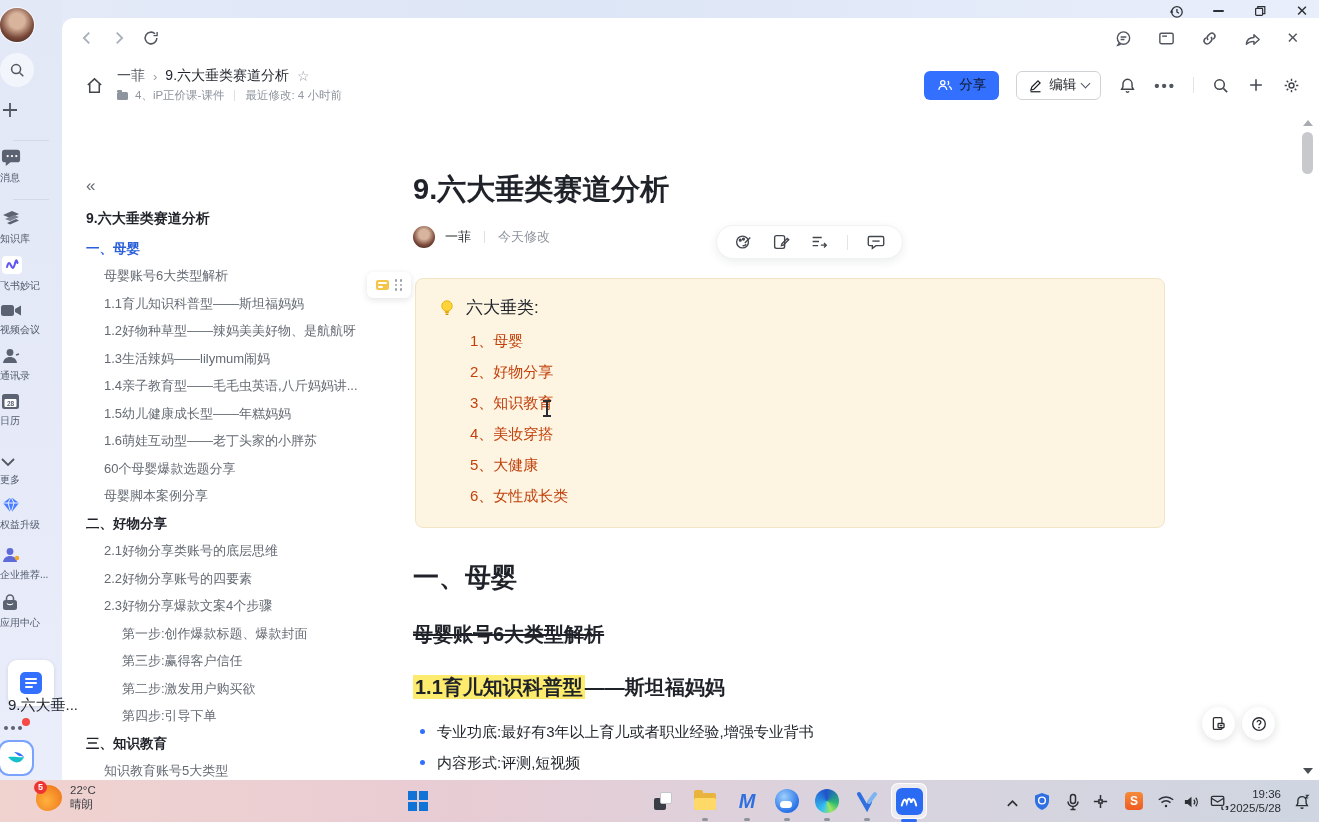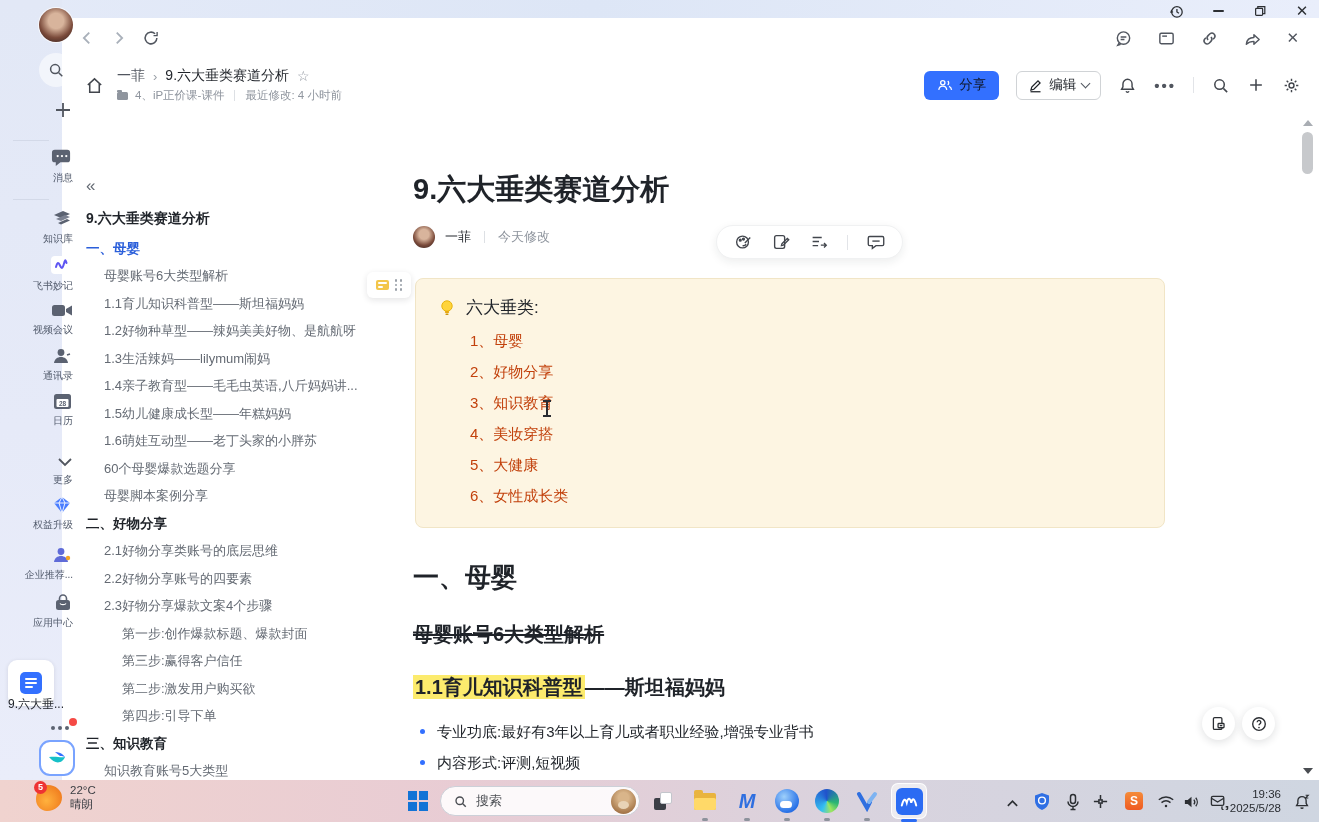--- a/index.html
+++ b/index.html
@@ -7,27 +7,27 @@
 body{font-family:"Liberation Sans","DejaVu Sans",sans-serif;background:#e6ebf7;position:relative;color:#1f2329}
 .ic{display:inline-block;vertical-align:middle;line-height:0}
 
 .os-top{position:absolute;left:0;top:0;width:100%;height:18px;background:linear-gradient(90deg,#e4eaf8,#dde6f6 45%,#e9eefb)}
 .win-controls{position:absolute;top:1px;right:6px;display:flex;align-items:center;gap:20px;z-index:60;color:#2c2f33;height:20px}
 .win-controls .btn{cursor:pointer;display:flex;align-items:center;justify-content:center;width:22px;height:20px}
 .minbar{width:11px;height:2px;background:#2c2f33;border-radius:1px}
 .xchar{font-size:15px;color:#2c2f33}
 
 .rail{position:absolute;left:0;top:0;width:62px;height:780px;background:linear-gradient(180deg,#e2e8f6,#e6eaf8 55%,#eaedfa);z-index:5}
-.rail-item{position:absolute;left:7px;width:66px;text-align:right;cursor:pointer}
+.rail-item{position:absolute;left:0;width:66px;text-align:left;cursor:pointer}
 .rail-label{display:block;font-size:10px;color:#515a6b;margin-top:3px;white-space:nowrap}
 .rail-div{position:absolute;left:13px;width:36px;height:1px;background:#d3d9e8}
 .avatar{width:34px;height:34px;border-radius:50%;background:radial-gradient(circle at 50% 38%,#d8b49c 28%,#7a4a3a 62%,#3a2420 92%);display:inline-block;box-shadow:0 0 0 1px rgba(255,255,255,.7)}
 .circle-btn{width:34px;height:34px;border-radius:50%;background:rgba(255,255,255,.55);display:inline-flex;align-items:center;justify-content:center}
 .doc-card{position:absolute;left:8px;top:660px;width:46px;height:46px;background:#fff;border-radius:9px;box-shadow:0 1px 4px rgba(31,35,41,.12);text-align:center;padding-top:6px;cursor:pointer}
-.doc-card .rail-label{color:#1f2329;margin-top:2px;font-size:12px}
+.doc-card .rail-label{color:#1f2329;margin-top:2px;font-size:15px}
 .doctile{width:22px;height:22px;border-radius:5px;background:#3370ff;display:inline-flex;flex-direction:column;align-items:center;justify-content:center;gap:2px}
 .doctile i{display:block;width:12px;height:2px;background:#fff;border-radius:1px}
 .doctile i:last-child{width:8px;align-self:flex-start;margin-left:5px}
 .dots3{position:relative;display:inline-flex;gap:3px;padding:6px 4px}
 .dots3 b{width:4px;height:4px;border-radius:50%;background:#5b6271}
 .reddot{position:absolute;top:-2px;right:-4px;width:8px;height:8px;border-radius:50%;background:#f54a45}
 .feishu-tile{width:32px;height:32px;border-radius:9px;background:#fff;outline:2px solid #79a3ff;display:inline-flex;align-items:center;justify-content:center}
 
 .win{position:absolute;left:62px;top:18px;right:0;height:762px;background:#fff;border-radius:12px 0 0 0;z-index:4}
 .tabrow{height:40px;display:flex;align-items:center;padding:0 20px 0 16px}
@@ -550,28 +550,20 @@
         <span class="w-badge">5</span>
       </span>
     <span class="w-text"><span>22°C</span><br><span>晴朗</span></span>
   </div>
   <div class="winlogo">
       <b></b>
       <b></b>
       <b></b>
       <b></b>
     </div>
-  <div class="search-pill">
-    <svg class="ic" width="15" height="15" viewBox="0 0 20 20" fill="none" stroke="#4a4d52" stroke-width="1.8">
-        <circle cx="9" cy="9" r="5"></circle>
-        <path d="M13 13l4 4"></path>
-      </svg>
-    <span>搜索</span>
-    <span class="otter"></span>
-  </div>
   <div class="tb-ic" style="left:650px">
       <span class="taskview">
         <i></i>
         <b></b>
       </span>
     </div>
   <div class="tb-ic" style="left:692px">
       <span class="folder-x"></span>
     </div>
   <span class="run-dash" style="left:702px"></span>

